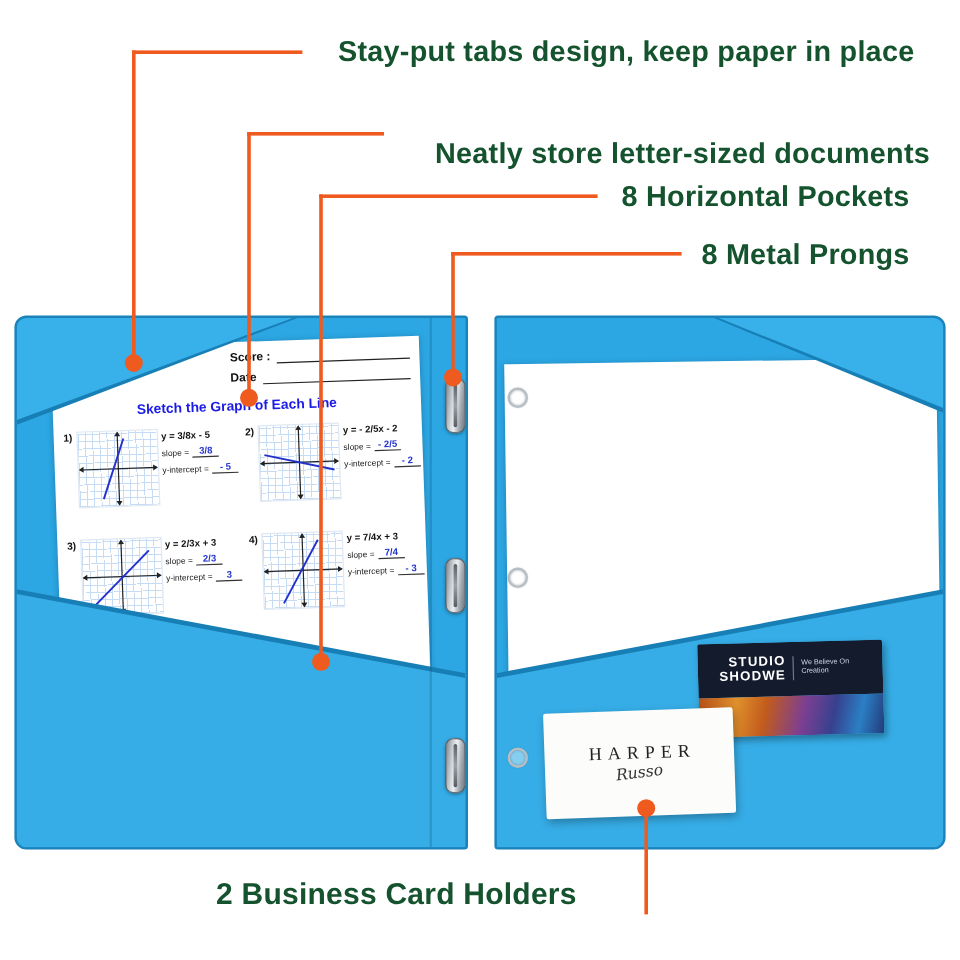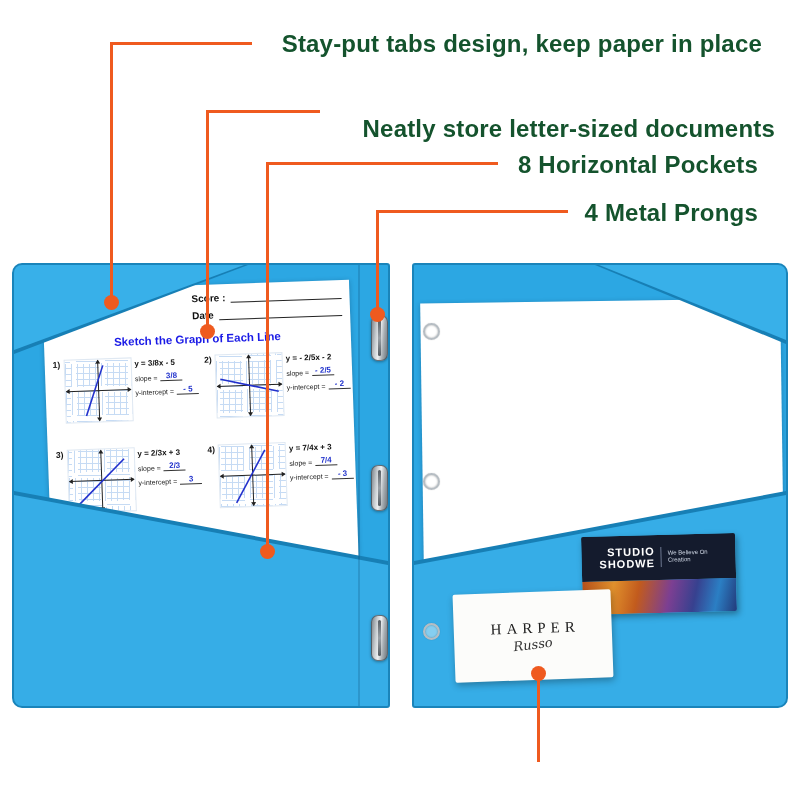--- a/index.html
+++ b/index.html
@@ -113,21 +113,22 @@
            transform:rotate(-5deg);margin-top:-2px;}
 </style>
 </head>
 <body>
 
 <div class="stage">
 
   <div class="callout-label" id="cl1-label">Stay-put tabs design, keep paper in place</div>
   <div class="callout-label" id="cl2-label">Neatly store letter-sized documents</div>
   <div class="callout-label" id="cl3-label">8 Horizontal Pockets</div>
-  <div class="callout-label" id="cl4-label">4 Metal Prongs</div>
+  <div class="callout-label" id="cl4-label">8 Metal Prongs</div>
+  <div class="callout-label" id="cl5-label">2 Business Card Holders</div>
 
   <div class="cl" id="cl1-h"></div>
   <div class="cl" id="cl1-v"></div>
   <div class="cl-dot" id="cl1-dot"></div>
   <div class="cl" id="cl2-h"></div>
   <div class="cl" id="cl2-v"></div>
   <div class="cl-dot" id="cl2-dot"></div>
   <div class="cl" id="cl3-h"></div>
   <div class="cl" id="cl3-v"></div>
   <div class="cl-dot" id="cl3-dot"></div>

